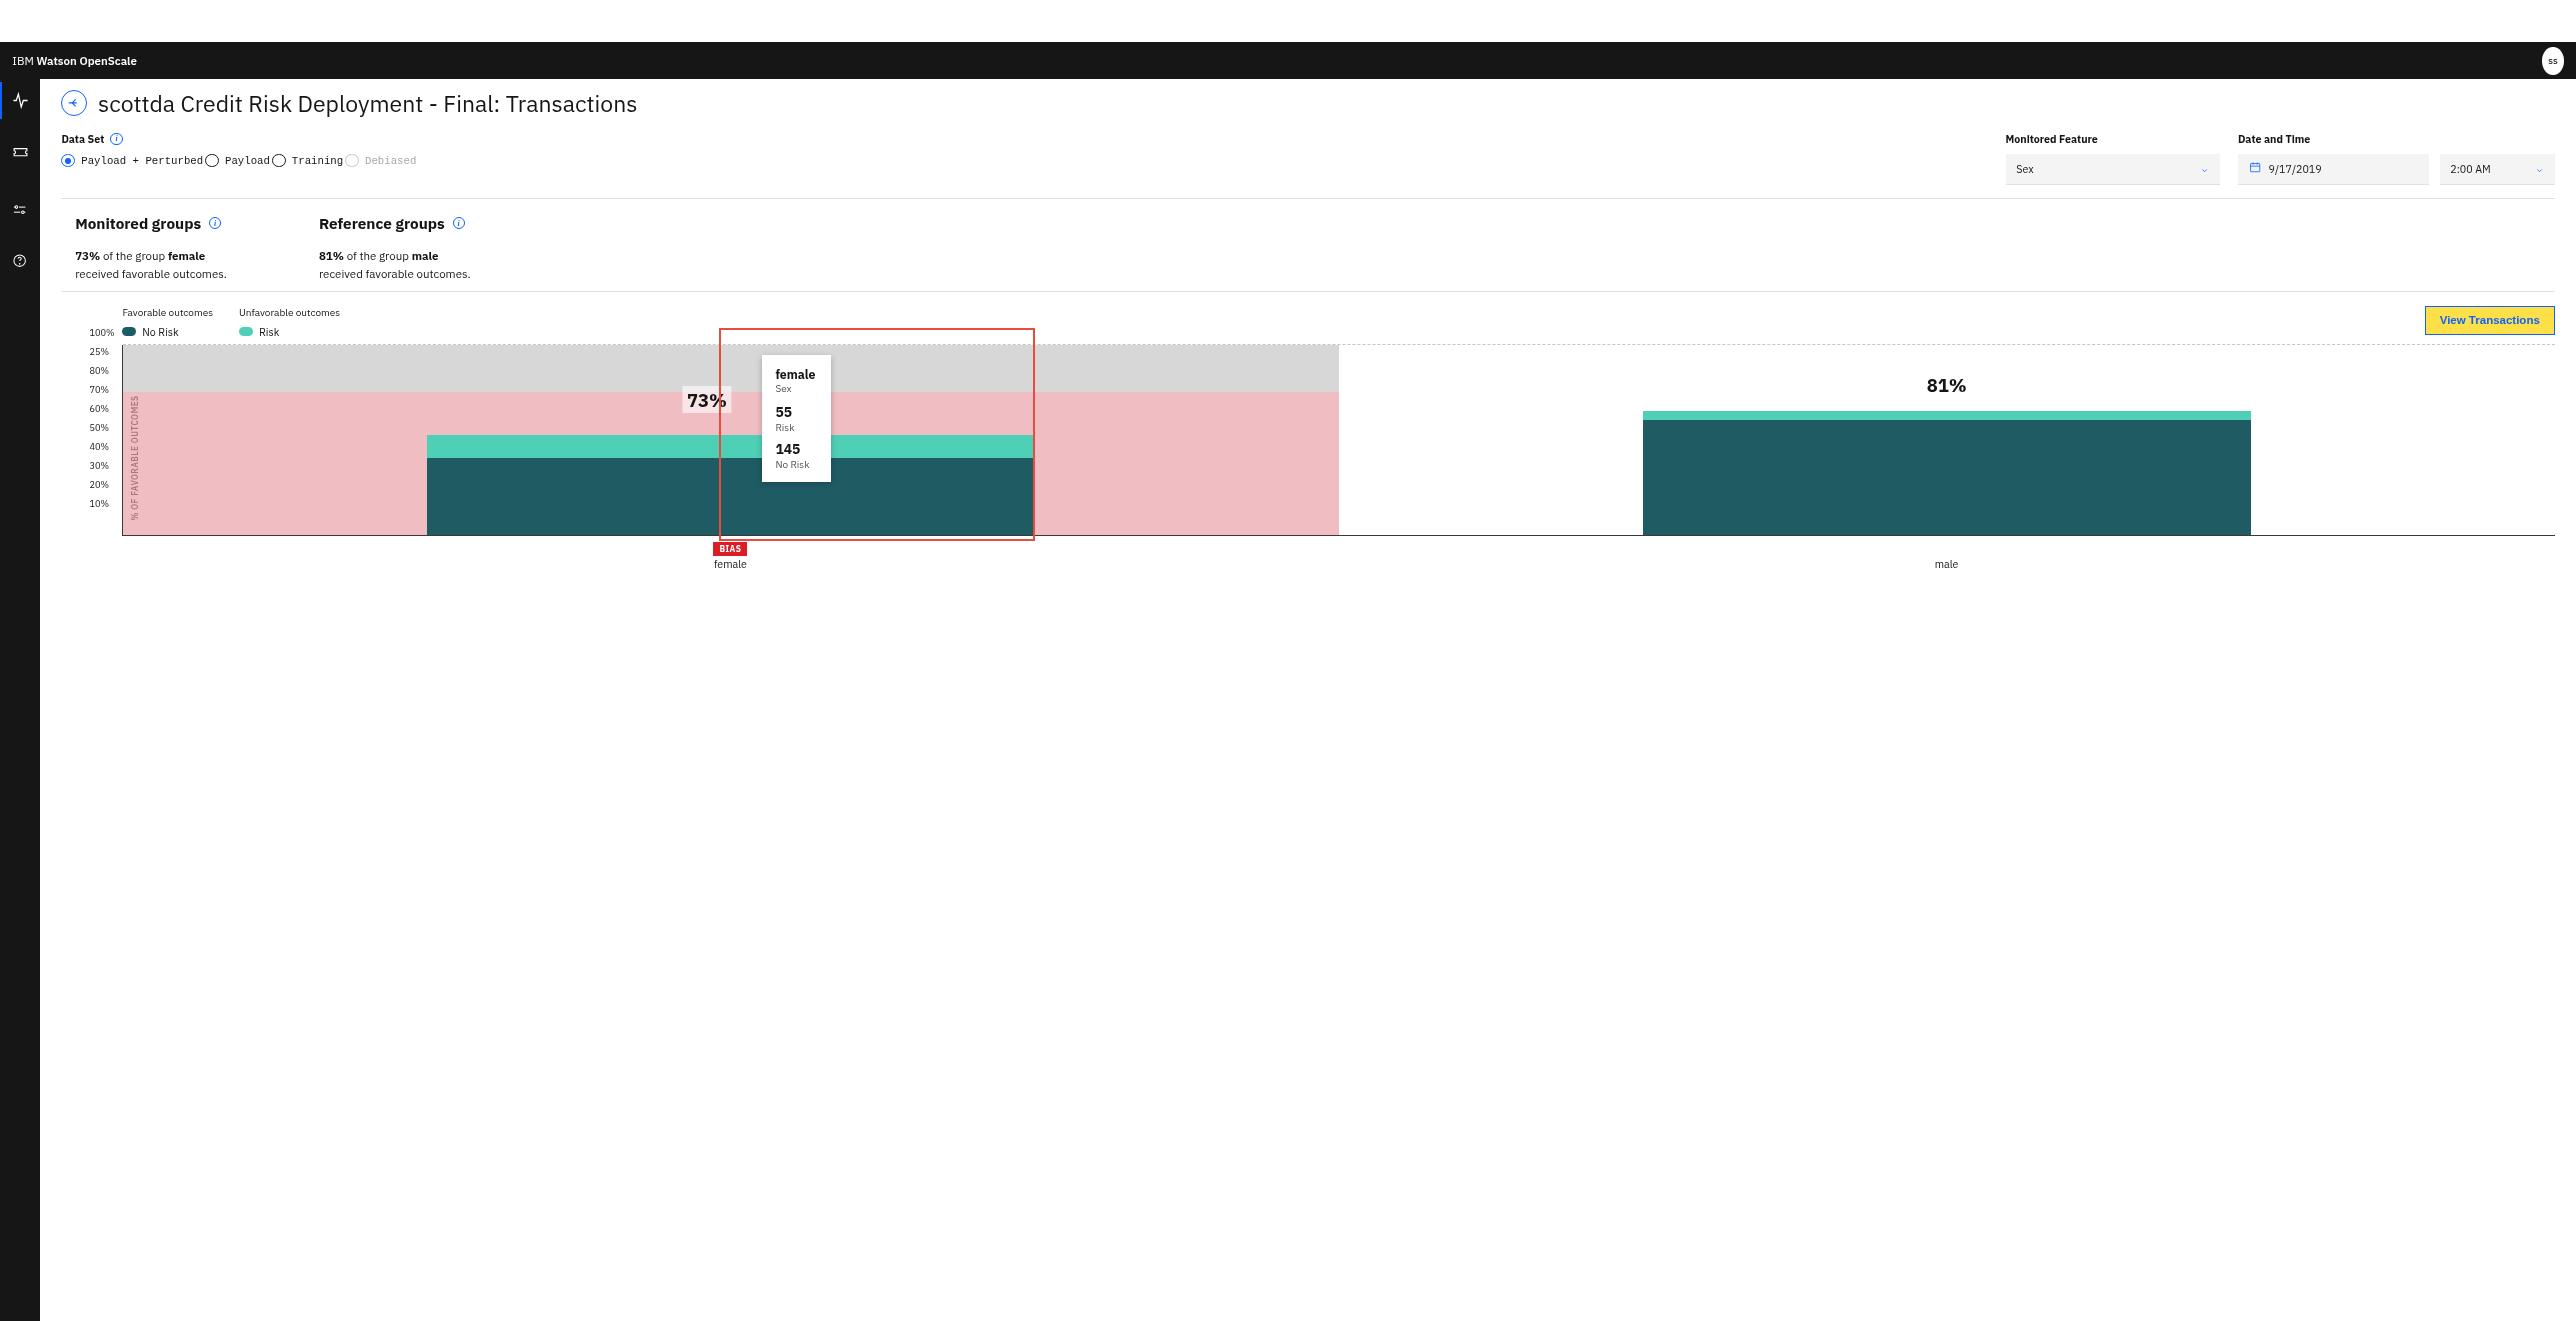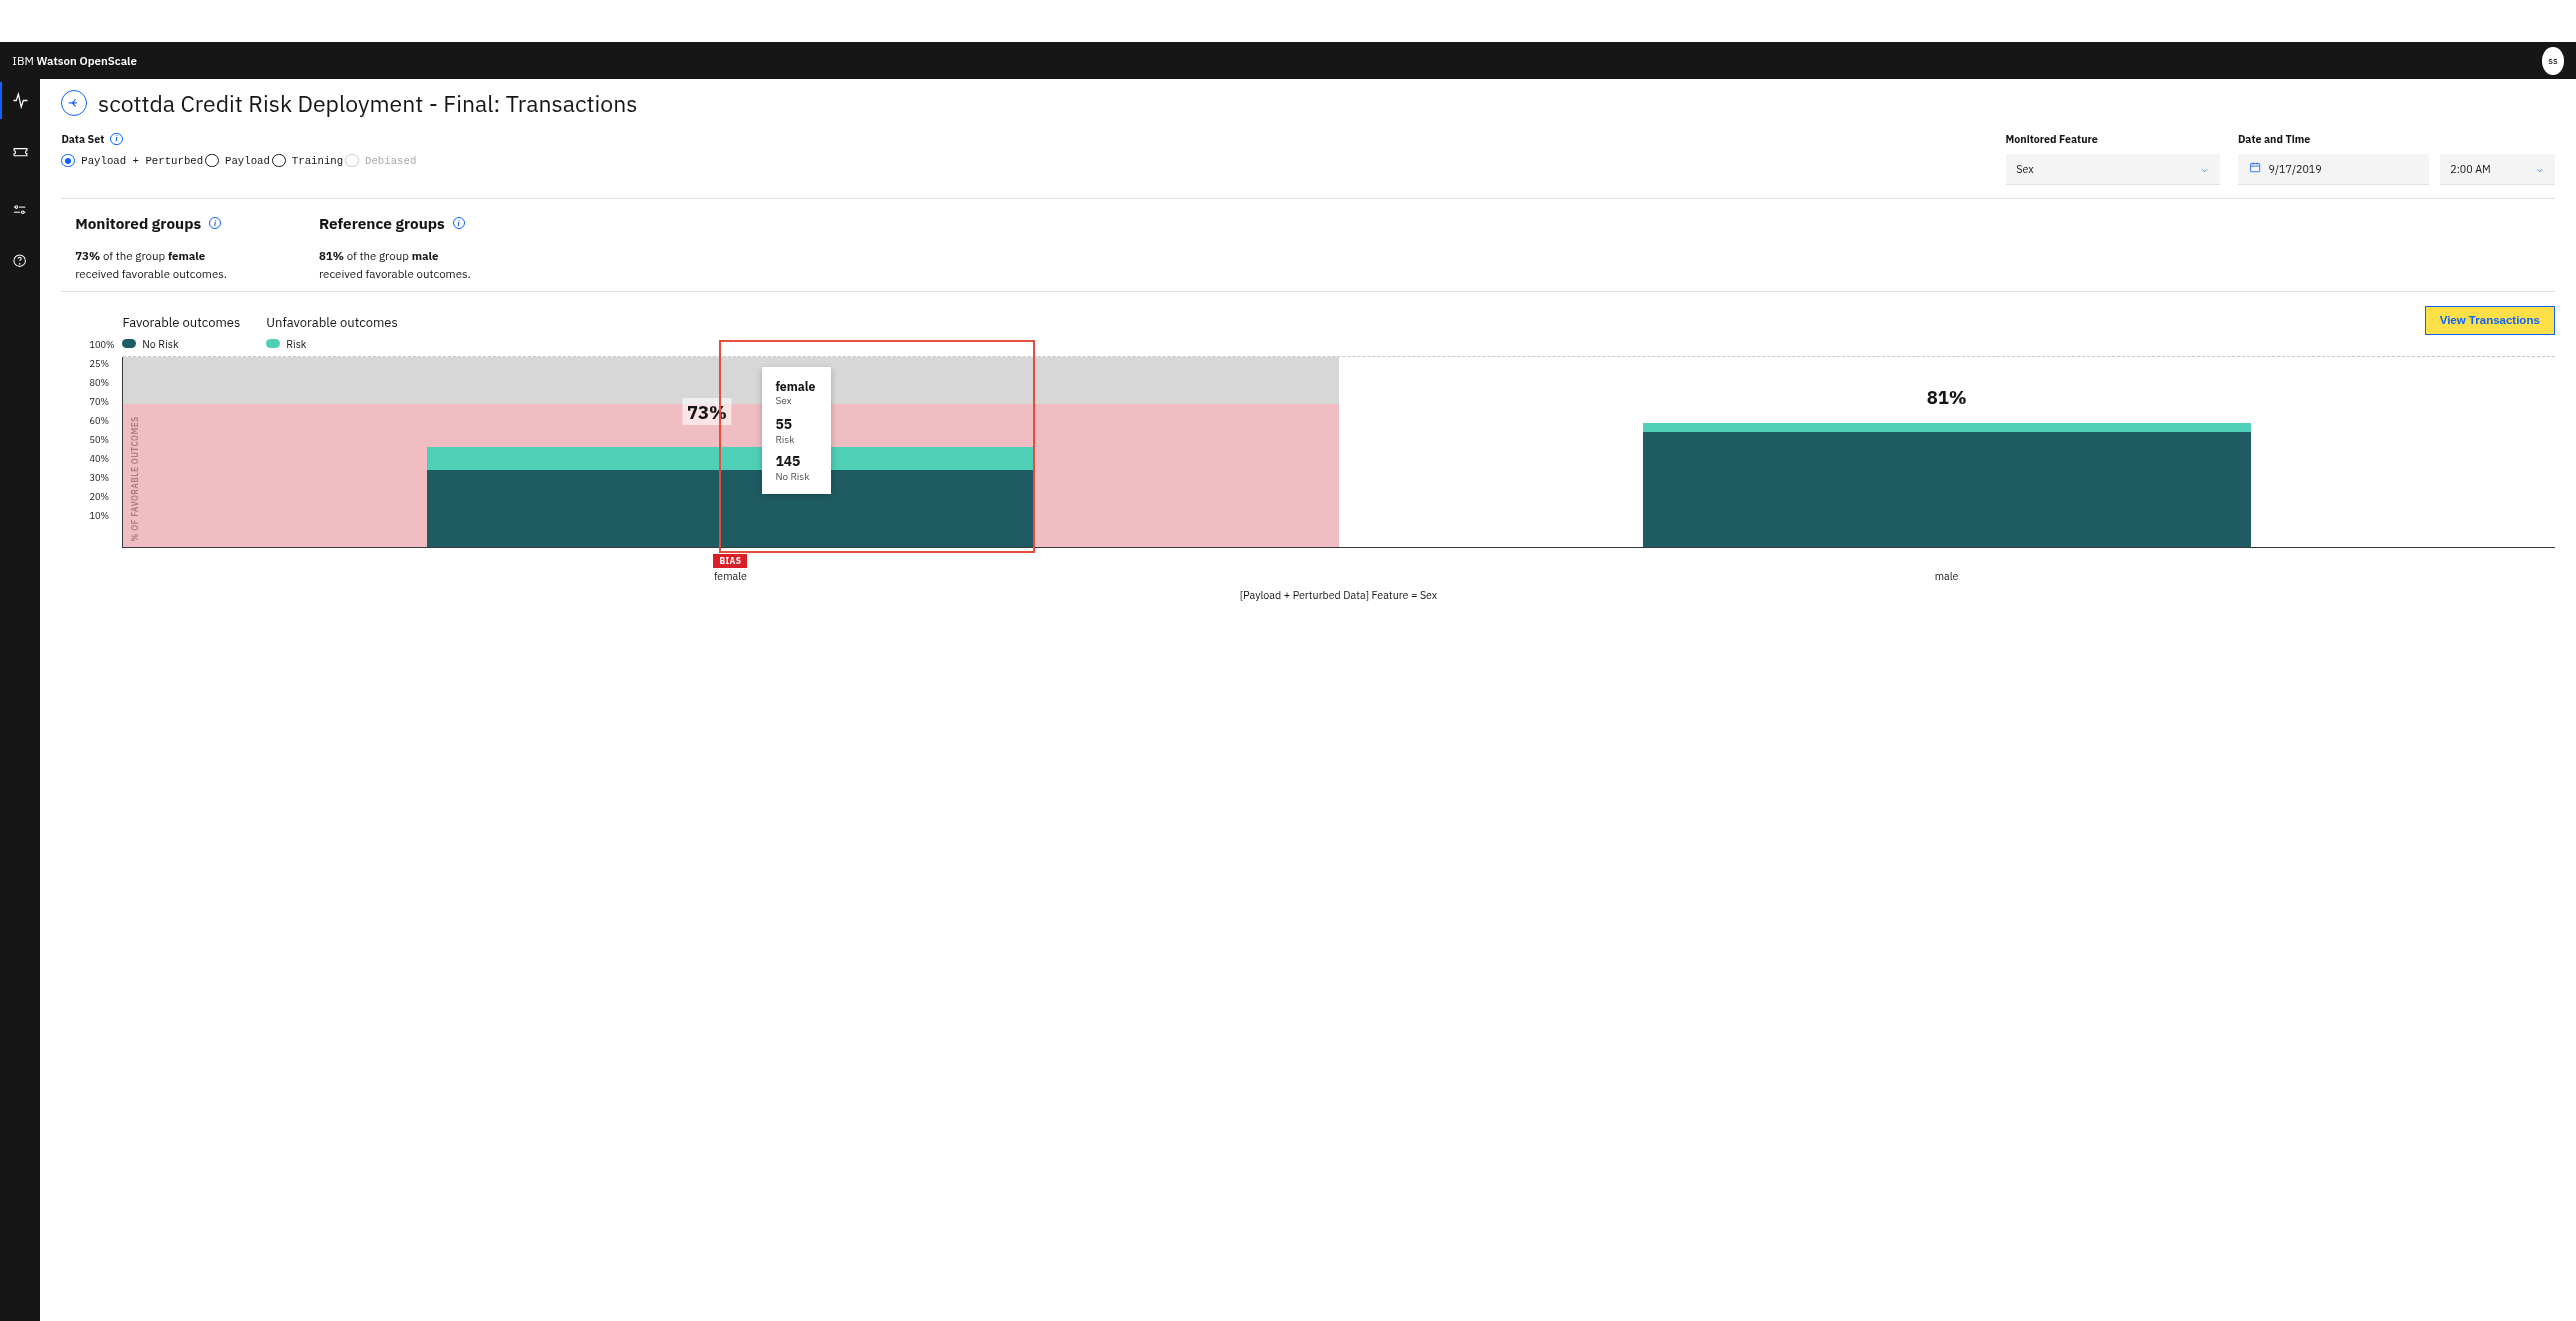--- a/index.html
+++ b/index.html
@@ -54,21 +54,21 @@
 
 .groups-row { display: flex; gap: 92px; margin-bottom: 7px; padding-left: 13.8px; }
 .group h3 { font-size: 15.3px; font-weight: 700; display: flex; align-items: center; gap: 7.7px; margin-bottom: 13.8px; }
 .group p { font-size: 11.5px; line-height: 1.6; }
 .group .pct { font-weight: 700; }
 .group .gname { font-weight: 700; }
 
 
 .legend-row { display: flex; align-items: flex-start; padding-left: 61px; margin-bottom: 6.1px; }
 .legend-col { margin-right: 26px; }
-.legend-col .leg-title { font-size: 13px; margin-bottom: 6.1px; margin-top: 8px; }
+.legend-col .leg-title { font-size: 10px; margin-bottom: 6.1px; }
 .legend-col .leg-item { display: flex; align-items: center; gap: 6.1px; font-size: 10.7px; }
 .swatch { width: 13.8px; height: 9.2px; border-radius: 4.6px; }
 .swatch.norisk { background: #1a5d66; }
 .swatch.risk { background: #4fd0b6; }
 .view-trans { margin-left: auto; border: 1.5px solid #0f62fe; background: #fde047; color: #0f62fe; font-size: 11.5px; font-weight: 600; padding: 7.7px 13.8px; cursor: pointer; }
 
 
 .chart-wrap { position: relative; padding-left: 61px; margin-top: 4.6px; }
 .ylabel { position: absolute; left: 10.7px; top: 50%; transform: translateY(-50%) rotate(-90deg); transform-origin: center; font-size: 8.4px; letter-spacing: 0.4px; font-weight: 600; white-space: nowrap; }
 .plot { position: relative; height: 191px; border-left: 0.8px solid #393939; border-bottom: 0.8px solid #393939; }
@@ -307,18 +307,17 @@
       </div>
       <div class="xticks">
         <div class="xt">
           <span class="bias-tag">BIAS</span>
           <span>female</span>
         </div>
         <div class="xt">
           <span>male</span>
         </div>
       </div>
-      <div class="chart-caption">[Payload + Perturbed Data] Feature = Sex</div>
     </div>
 
   </div>
 </div>
 
 
 </body></html>

